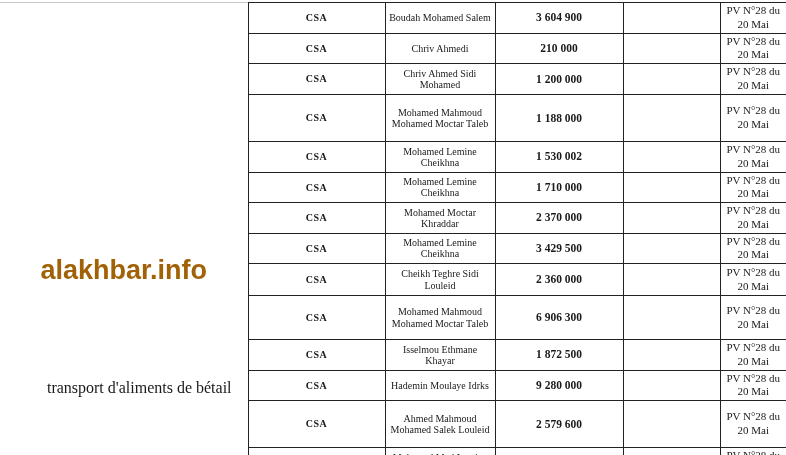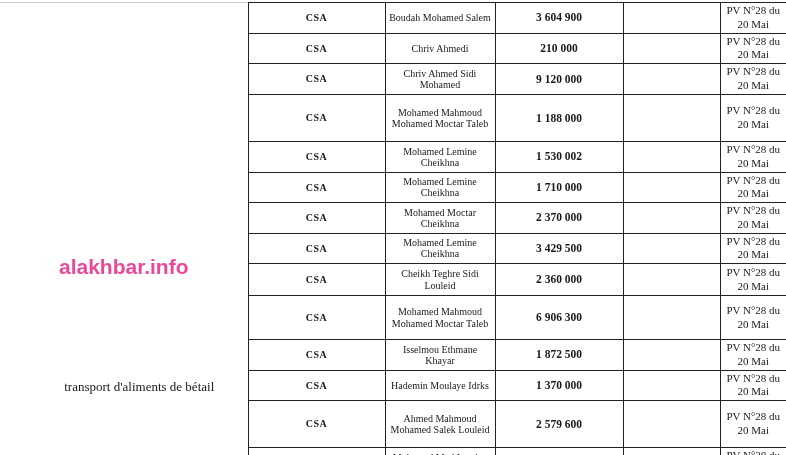--- a/index.html
+++ b/index.html
@@ -20,25 +20,25 @@
     border-left:none;
     border-top:1px solid #c9c9c9;
     position:relative;
   }
   tr:last-child td{border-bottom:1px dashed #9d9d9d;}
   .left-cell{border-bottom:1px dashed #9d9d9d;}
   .watermark{
     position:absolute;left:0;right:0;top:252px;
     text-align:center;
     font-family:"Liberation Sans", sans-serif;
-    font-weight:bold;font-size:21px;color:#ec4899;
+    font-weight:bold;font-size:27px;color:#a16207;
   }
   .left-label{
     position:absolute;left:0;right:0;top:376px;
-    text-align:center;font-size:13px;color:#1a1a1a;margin-left:31px;
+    text-align:center;font-size:16px;color:#1a1a1a;margin-left:31px;
   }
 </style>
 </head>
 <body>
 
 <div class="page">
   <table class="tbl">
     <colgroup>
       <col style="width:248px">
       <col style="width:137px">
@@ -64,21 +64,21 @@
           <td class="cell org">CSA</td>
           <td class="cell name">Chriv Ahmedi</td>
           <td class="cell amount">210 000</td>
           <td class="cell empty"></td>
           <td class="cell pv">PV N°28 du
 20 Mai</td>
         </tr>
         <tr style="height: 31px;">
           <td class="cell org">CSA</td>
           <td class="cell name">Chriv Ahmed Sidi Mohamed</td>
-          <td class="cell amount">9 120 000</td>
+          <td class="cell amount">1 200 000</td>
           <td class="cell empty"></td>
           <td class="cell pv">PV N°28 du
 20 Mai</td>
         </tr>
         <tr style="height: 47px;">
           <td class="cell org">CSA</td>
           <td class="cell name">Mohamed Mahmoud Mohamed Moctar Taleb</td>
           <td class="cell amount">1 188 000</td>
           <td class="cell empty"></td>
           <td class="cell pv">PV N°28 du
@@ -95,21 +95,21 @@
         <tr style="height: 27px;">
           <td class="cell org">CSA</td>
           <td class="cell name">Mohamed Lemine Cheikhna</td>
           <td class="cell amount">1 710 000</td>
           <td class="cell empty"></td>
           <td class="cell pv">PV N°28 du
 20 Mai</td>
         </tr>
         <tr style="height: 29px;">
           <td class="cell org">CSA</td>
-          <td class="cell name">Mohamed Moctar Cheikhna</td>
+          <td class="cell name">Mohamed Moctar Khraddar</td>
           <td class="cell amount">2 370 000</td>
           <td class="cell empty"></td>
           <td class="cell pv">PV N°28 du
 20 Mai</td>
         </tr>
         <tr style="height: 29px;">
           <td class="cell org">CSA</td>
           <td class="cell name">Mohamed Lemine Cheikhna</td>
           <td class="cell amount">3 429 500</td>
           <td class="cell empty"></td>
@@ -136,21 +136,21 @@
           <td class="cell org">CSA</td>
           <td class="cell name">Isselmou Ethmane Khayar</td>
           <td class="cell amount">1 872 500</td>
           <td class="cell empty"></td>
           <td class="cell pv">PV N°28 du
 20 Mai</td>
         </tr>
         <tr style="height: 28px;">
           <td class="cell org">CSA</td>
           <td class="cell name">Hademin Moulaye Idrks</td>
-          <td class="cell amount">1 370 000</td>
+          <td class="cell amount">9 280 000</td>
           <td class="cell empty"></td>
           <td class="cell pv">PV N°28 du
 20 Mai</td>
         </tr>
         <tr style="height: 47px;">
           <td class="cell org">CSA</td>
           <td class="cell name">Ahmed Mahmoud Mohamed Salek Louleid</td>
           <td class="cell amount">2 579 600</td>
           <td class="cell empty"></td>
           <td class="cell pv">PV N°28 du

